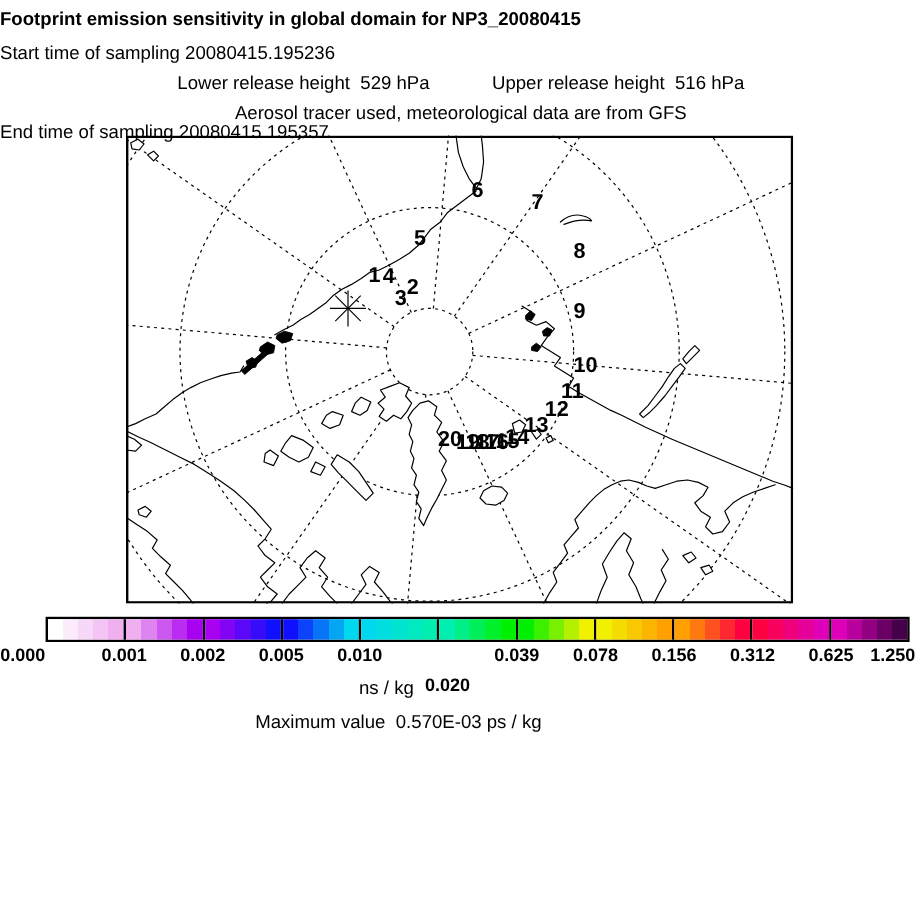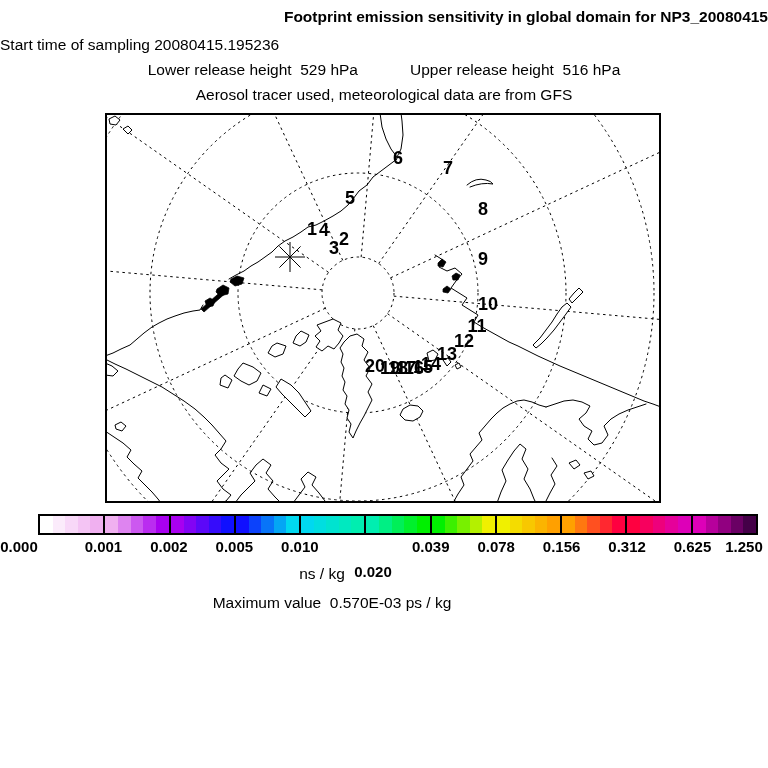--- a/index.html
+++ b/index.html
@@ -1,18 +1,18 @@
 <!DOCTYPE html>
 <html><head>
 <meta charset="utf-8">
 <style>
   html,body{margin:0;padding:0;background:#ffffff;}
   .page{position:relative;width:768px;height:768px;background:#fff;overflow:hidden;
         font-family:"Liberation Sans",sans-serif;color:#000;}
-  .title{position:absolute;top:8px;left:0;width:768px;text-align:right;
+  .title{position:absolute;top:8px;left:0;width:768px;text-align:left;
          font-size:15.5px;font-weight:bold;letter-spacing:0px;}
   .hline{position:absolute;left:0;width:768px;display:flex;justify-content:center;
          font-size:15.5px;font-weight:400;}
   .hline span{white-space:pre;}
   .line2{top:36px;gap:48px;flex-direction:column;}
   .line3{top:61px;gap:52px;}
   .line4{top:86px;}
   #map{position:absolute;left:105px;top:113px;}
   #colorbar{position:absolute;left:38px;top:514px;width:720px;height:21px;
             border:2px solid #000;box-sizing:border-box;display:flex;}
@@ -31,20 +31,21 @@
 </style>
 </head>
 <body>
 
 <div class="page">
 
   <div class="title">Footprint emission sensitivity in global domain for NP3_20080415</div>
 
   <div class="hline line2">
     <span>Start time of sampling 20080415.195236</span>
+    <span>End time of sampling 20080415.195357</span>
   </div>
 
   <div class="hline line3">
     <span>Lower release height  529 hPa</span>
     <span>Upper release height  516 hPa</span>
   </div>
 
   <div class="hline line4">
     <span>Aerosol tracer used, meteorological data are from GFS</span>
   </div>

